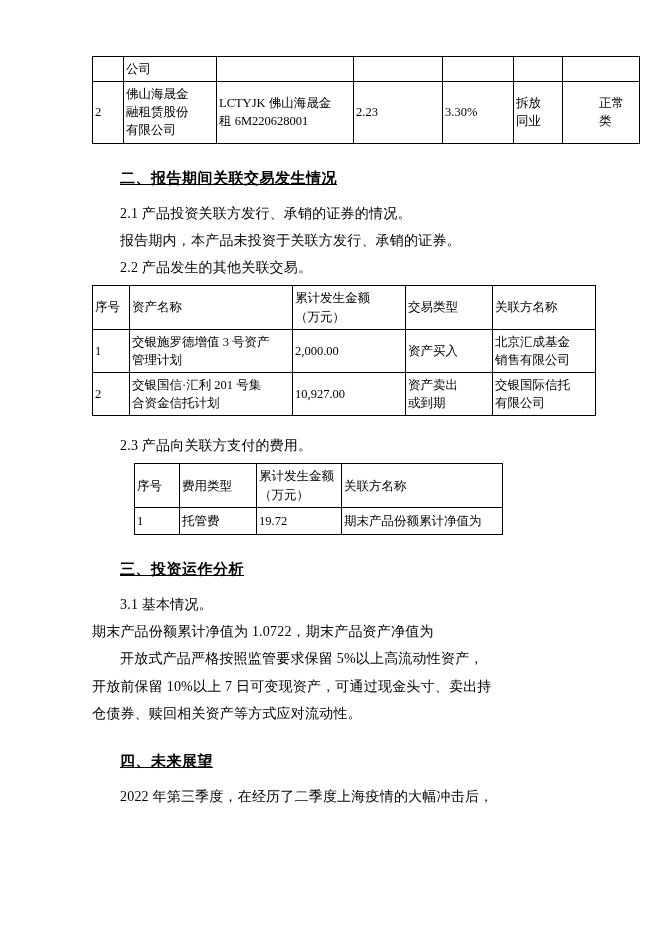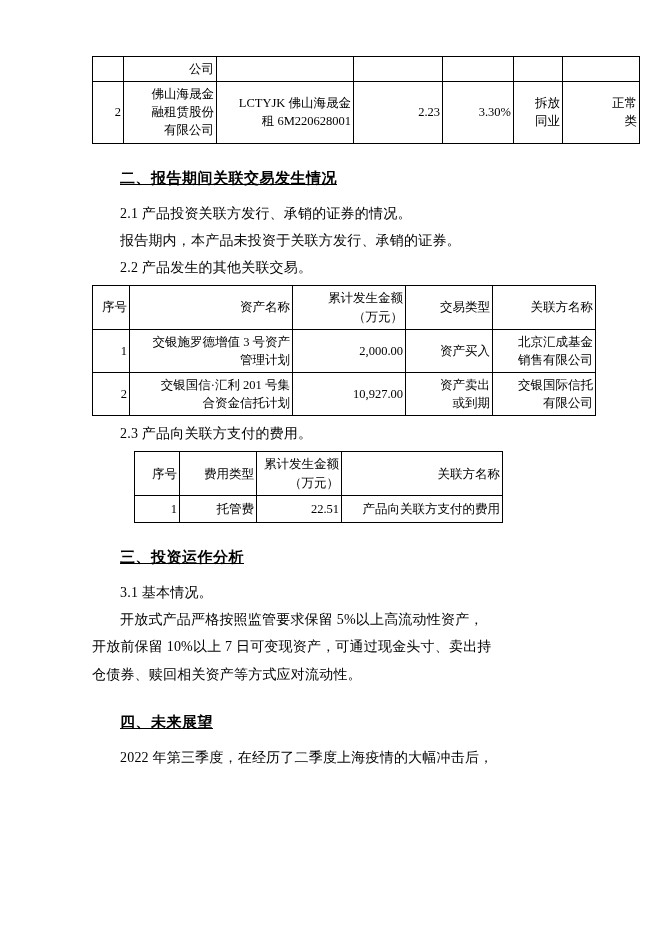--- a/index.html
+++ b/index.html
@@ -24,21 +24,21 @@
   }
   
   table {
     border-collapse: collapse;
     table-layout: fixed;
   }
   table td, table th {
     border: 1px solid #000000;
     font-size: 12.5px;
     line-height: 1.45;
-    text-align: right;
+    text-align: left;
     vertical-align: middle;
     padding: 3px 2px;
     font-weight: normal;
     font-family: "Liberation Serif", "DejaVu Serif", serif;
   }
   
   .tbl-continuation {
     width: 478px;
     margin: 0 0 0 0;
   }
@@ -163,43 +163,44 @@
 合资金信托计划</td>
         <td class="r-amt num">10,927.00</td>
         <td class="r-type" style="white-space:pre-line">资产卖出
 或到期</td>
         <td class="r-party" style="white-space:pre-line">交银国际信托
 有限公司</td>
       </tr>
     </tbody>
   </table>
 
-  <p class="para" style="margin-top:4px">2.3  产品向关联方支付的费用。</p>
+  <p class="para" style="margin-top:16px">2.3  产品向关联方支付的费用。</p>
 
   <table class="tbl-fees">
     <tbody>
       <tr>
         <td class="f-idx">序号</td>
         <td class="f-type">费用类型</td>
         <td class="f-amt" style="white-space:pre-line">累计发生金额
 （万元）</td>
         <td class="f-party">关联方名称</td>
       </tr>
       <tr>
         <td class="f-idx">1</td>
         <td class="f-type">托管费</td>
-        <td class="f-amt num">22.51</td>
-        <td class="f-party">产品向关联方支付的费用</td>
+        <td class="f-amt num">19.72</td>
+        <td class="f-party">期末产品份额累计净值为</td>
       </tr>
     </tbody>
   </table>
 
   <h2 class="section">三、投资运作分析</h2>
 
   <p class="para">3.1  基本情况。</p>
+  <p class="para noindent">期末产品份额累计净值为 1.0722，期末产品资产净值为</p>
   <p class="para">开放式产品严格按照监管要求保留 5%以上高流动性资产，</p>
   <p class="para noindent">开放前保留 10%以上 7 日可变现资产，可通过现金头寸、卖出持</p>
   <p class="para noindent">仓债券、赎回相关资产等方式应对流动性。</p>
 
   <h2 class="section">四、未来展望</h2>
   <p class="para">2022 年第三季度，在经历了二季度上海疫情的大幅冲击后，</p>
 
 </div>
 
 </body></html>

